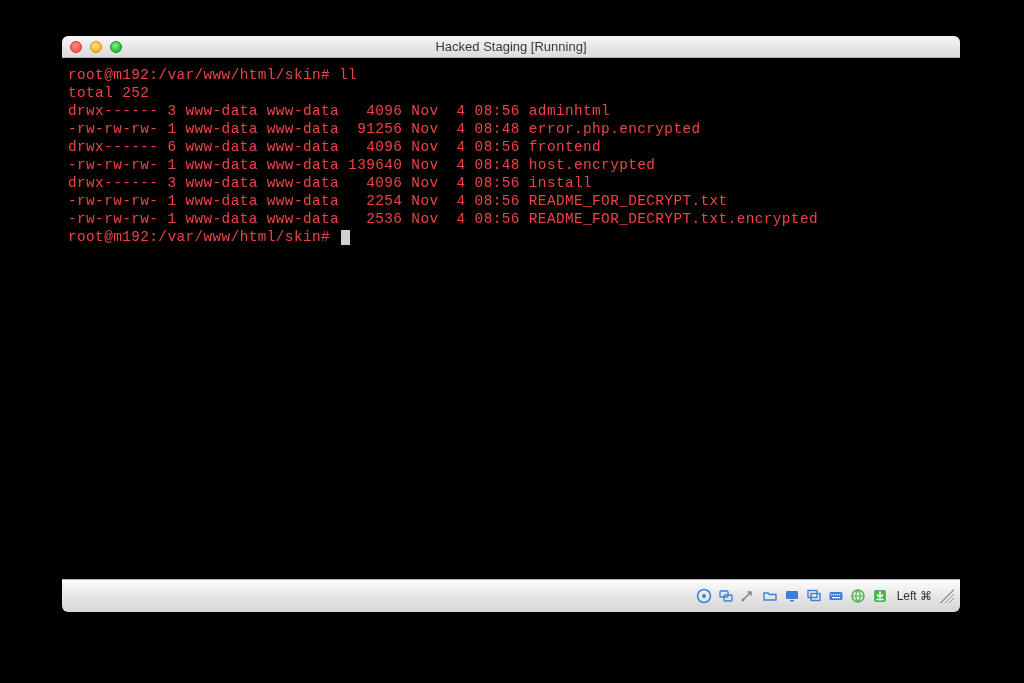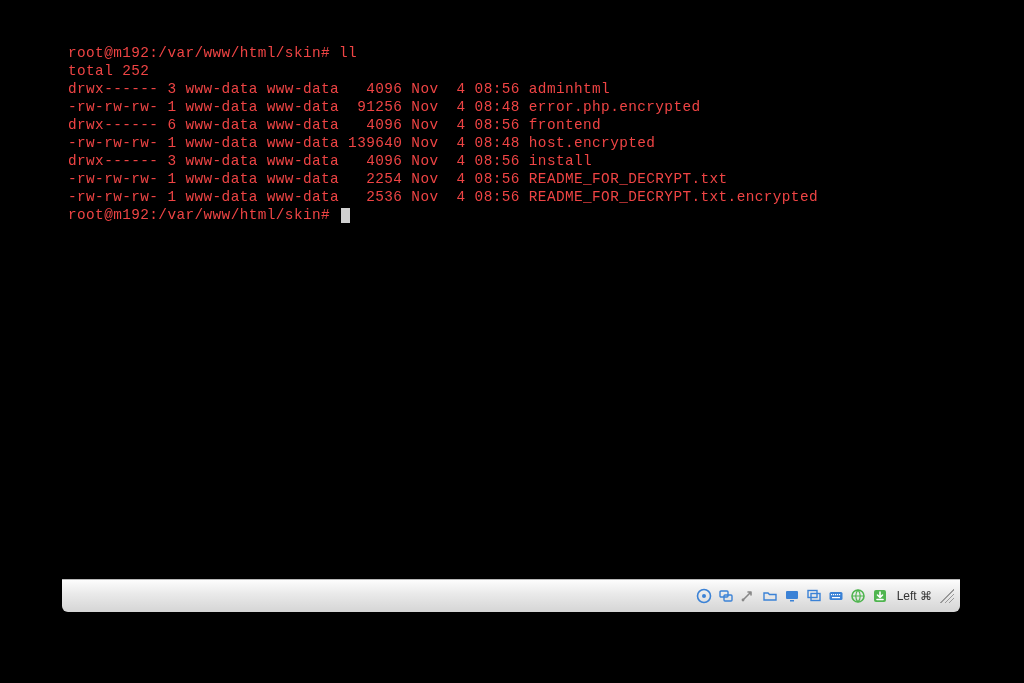--- a/index.html
+++ b/index.html
@@ -109,20 +109,28 @@
     margin-left: 2px;
     background:
       linear-gradient(135deg, transparent 0 50%, #999 50% 55%, transparent 55% 65%, #999 65% 70%, transparent 70% 80%, #999 80% 85%, transparent 85%);
   }
 </style>
 </head>
 <body>
 
 <div class="window">
 
+  <div class="titlebar">
+    <div class="traffic-lights">
+      <div class="tl red"></div>
+      <div class="tl yellow"></div>
+      <div class="tl green"></div>
+    </div>
+    <div class="title">Hacked Staging [Running]</div>
+  </div>
 
   <div class="terminal" id="terminal">root@m192:/var/www/html/skin# ll
 total 252
 drwx------ 3 www-data www-data   4096 Nov  4 08:56 adminhtml
 -rw-rw-rw- 1 www-data www-data  91256 Nov  4 08:48 error.php.encrypted
 drwx------ 6 www-data www-data   4096 Nov  4 08:56 frontend
 -rw-rw-rw- 1 www-data www-data 139640 Nov  4 08:48 host.encrypted
 drwx------ 3 www-data www-data   4096 Nov  4 08:56 install
 -rw-rw-rw- 1 www-data www-data   2254 Nov  4 08:56 README_FOR_DECRYPT.txt
 -rw-rw-rw- 1 www-data www-data   2536 Nov  4 08:56 README_FOR_DECRYPT.txt.encrypted

